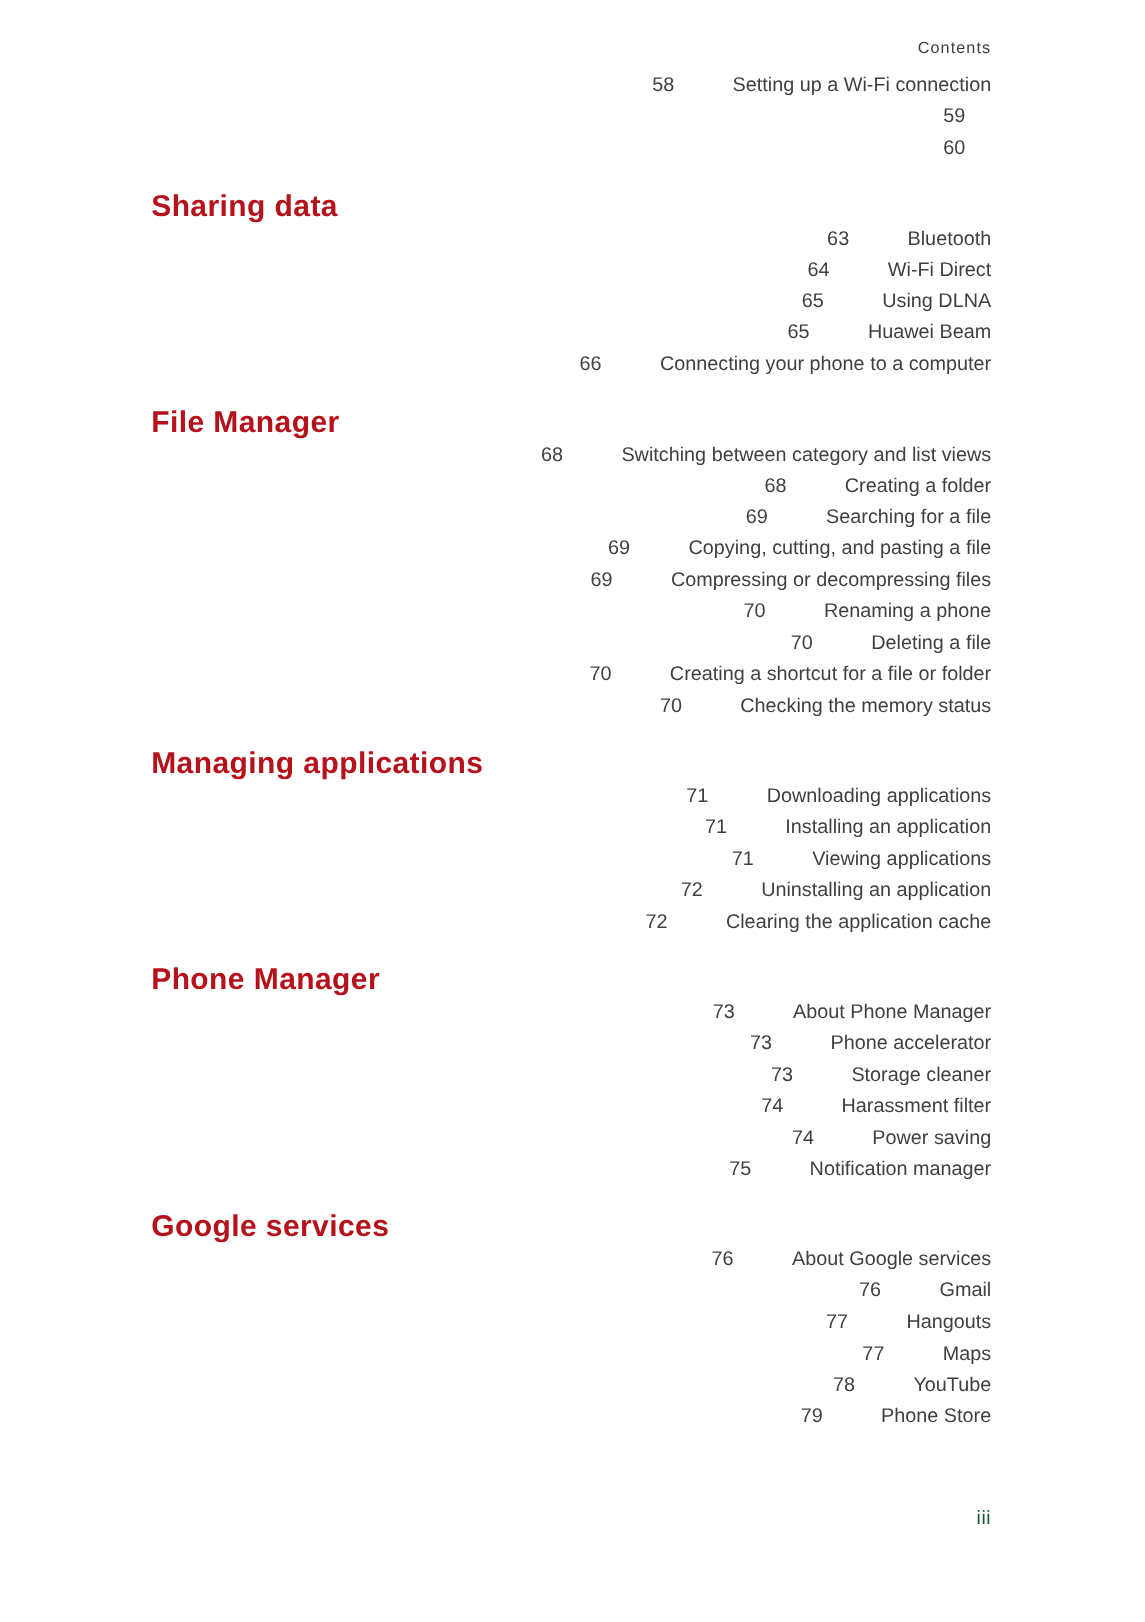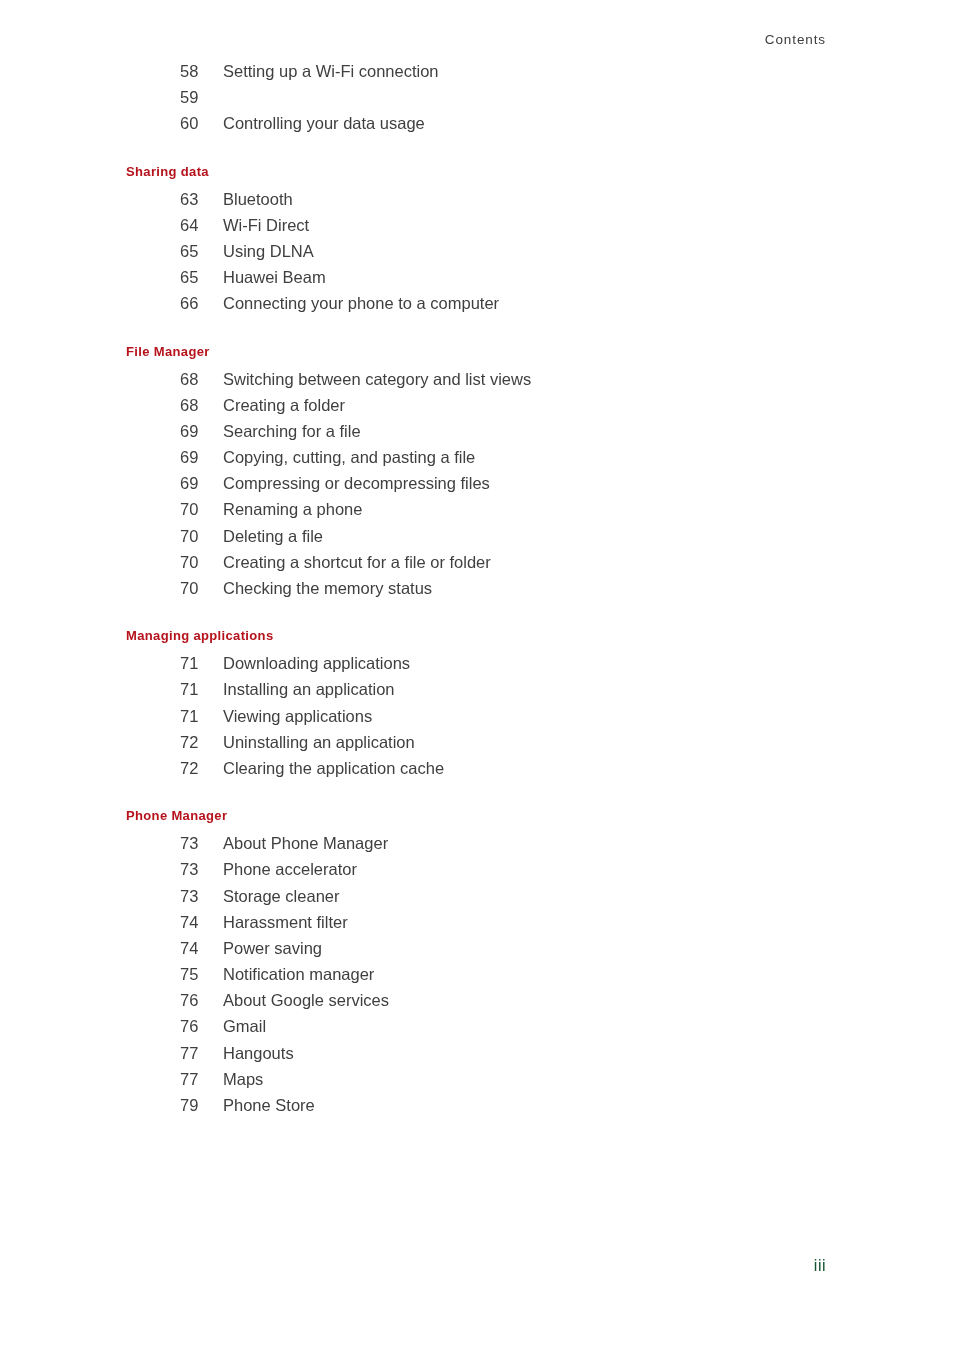--- a/index.html
+++ b/index.html
@@ -35,55 +35,57 @@
     left: 126px;
     width: 700px;
   }
 
   .toc-section {
     margin: 0;
   }
 
   .section-heading {
     color: #b5121b;
-    font-size: 13px;
+    font-size: 25px;
     font-weight: bold;
     letter-spacing: 0.35px;
     margin: 0;
     padding: 22px 0 1px 0;
     line-height: 26px;
   }
 
   .entry-list {
     list-style: none;
     margin: 0;
     padding: 0;
   }
 
   .entry {
     display: flex;
     align-items: baseline;
     height: 26.2px;
     line-height: 26.2px;
     color: #3f3f3f;
     font-size: 16.5px;
+    justify-content: flex-end;
   }
 
   .entry-page {
     width: 40px;
     min-width: 40px;
     padding-left: 54px;
     text-align: left;
     color: #3f3f3f;
   }
 
   .entry-title {
     padding-left: 3px;
     color: #3f3f3f;
     white-space: nowrap;
+    margin-left: 24px;
   }
 
   
   .folio {
     position: absolute;
     top: 1257px;
     left: 0;
     width: 826px;
     text-align: right;
     font-size: 16px;
@@ -103,21 +105,20 @@
         <ul class="entry-list">
           <li class="entry">
             <span class="entry-page">58</span>
             <span class="entry-title">Setting up a Wi-Fi connection</span>
           </li>
           <li class="entry">
             <span class="entry-page">59</span>
           </li>
           <li class="entry">
             <span class="entry-page">60</span>
-            <span class="entry-title">Controlling your data usage</span>
           </li>
         </ul>
       </div>
       <div class="toc-section">
         <h2 class="section-heading">Sharing data</h2>
         <ul class="entry-list">
           <li class="entry">
             <span class="entry-page">63</span>
             <span class="entry-title">Bluetooth</span>
           </li>
@@ -228,38 +229,43 @@
             <span class="entry-page">74</span>
             <span class="entry-title">Power saving</span>
           </li>
           <li class="entry">
             <span class="entry-page">75</span>
             <span class="entry-title">Notification manager</span>
           </li>
         </ul>
       </div>
       <div class="toc-section">
+        <h2 class="section-heading">Google services</h2>
         <ul class="entry-list">
           <li class="entry">
             <span class="entry-page">76</span>
             <span class="entry-title">About Google services</span>
           </li>
           <li class="entry">
             <span class="entry-page">76</span>
             <span class="entry-title">Gmail</span>
           </li>
           <li class="entry">
             <span class="entry-page">77</span>
             <span class="entry-title">Hangouts</span>
           </li>
           <li class="entry">
             <span class="entry-page">77</span>
             <span class="entry-title">Maps</span>
           </li>
           <li class="entry">
+            <span class="entry-page">78</span>
+            <span class="entry-title">YouTube</span>
+          </li>
+          <li class="entry">
             <span class="entry-page">79</span>
             <span class="entry-title">Phone Store</span>
           </li>
         </ul>
       </div>
     </div>
 
   <div class="folio">iii</div>
 
 </div>

